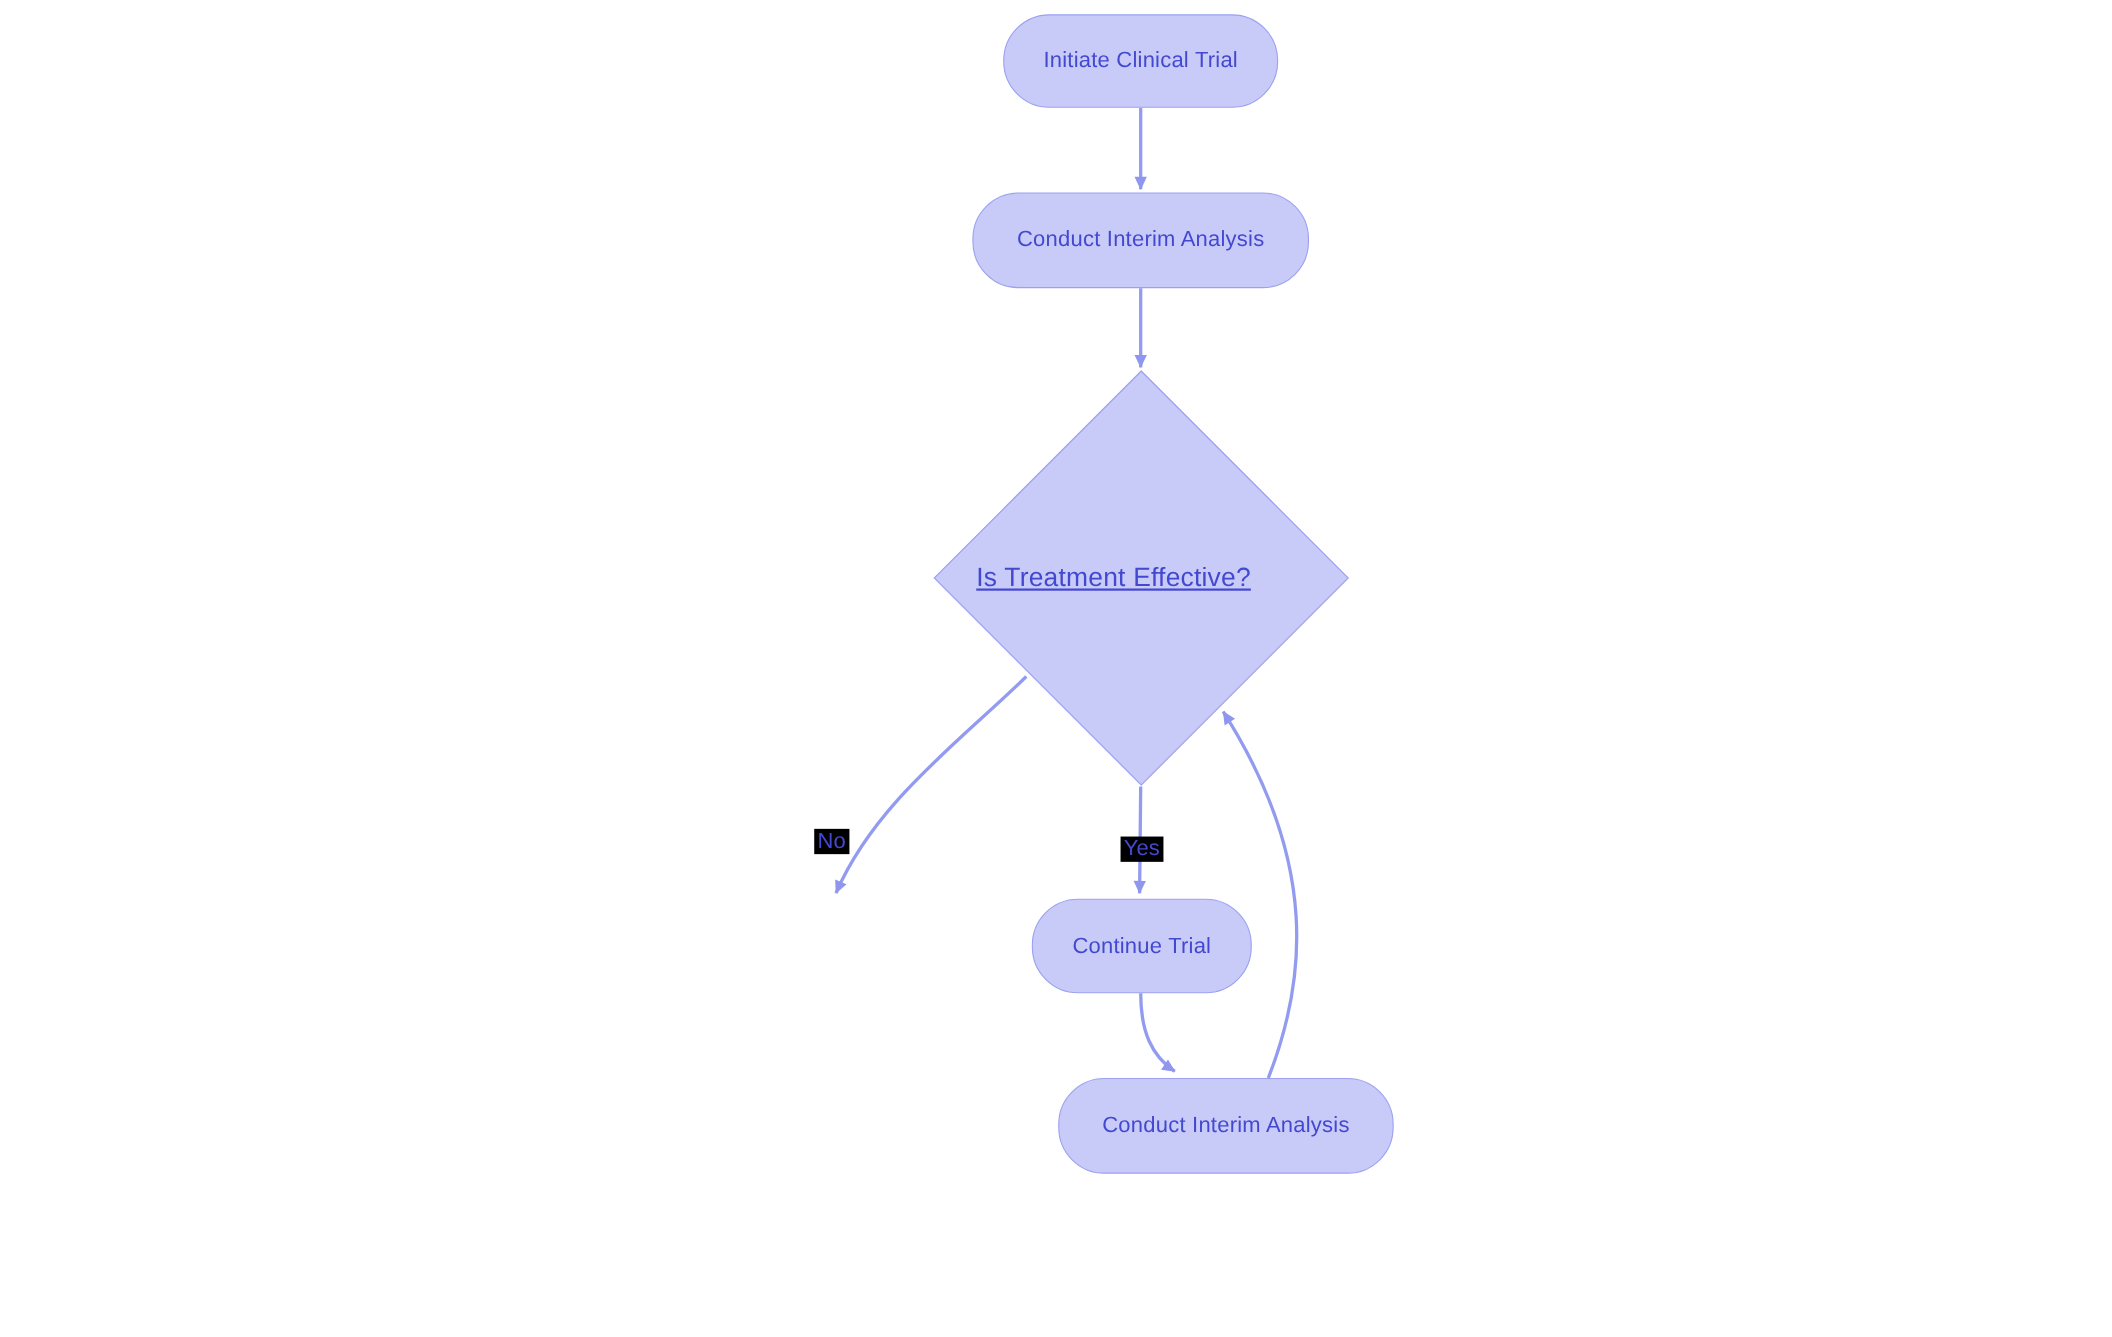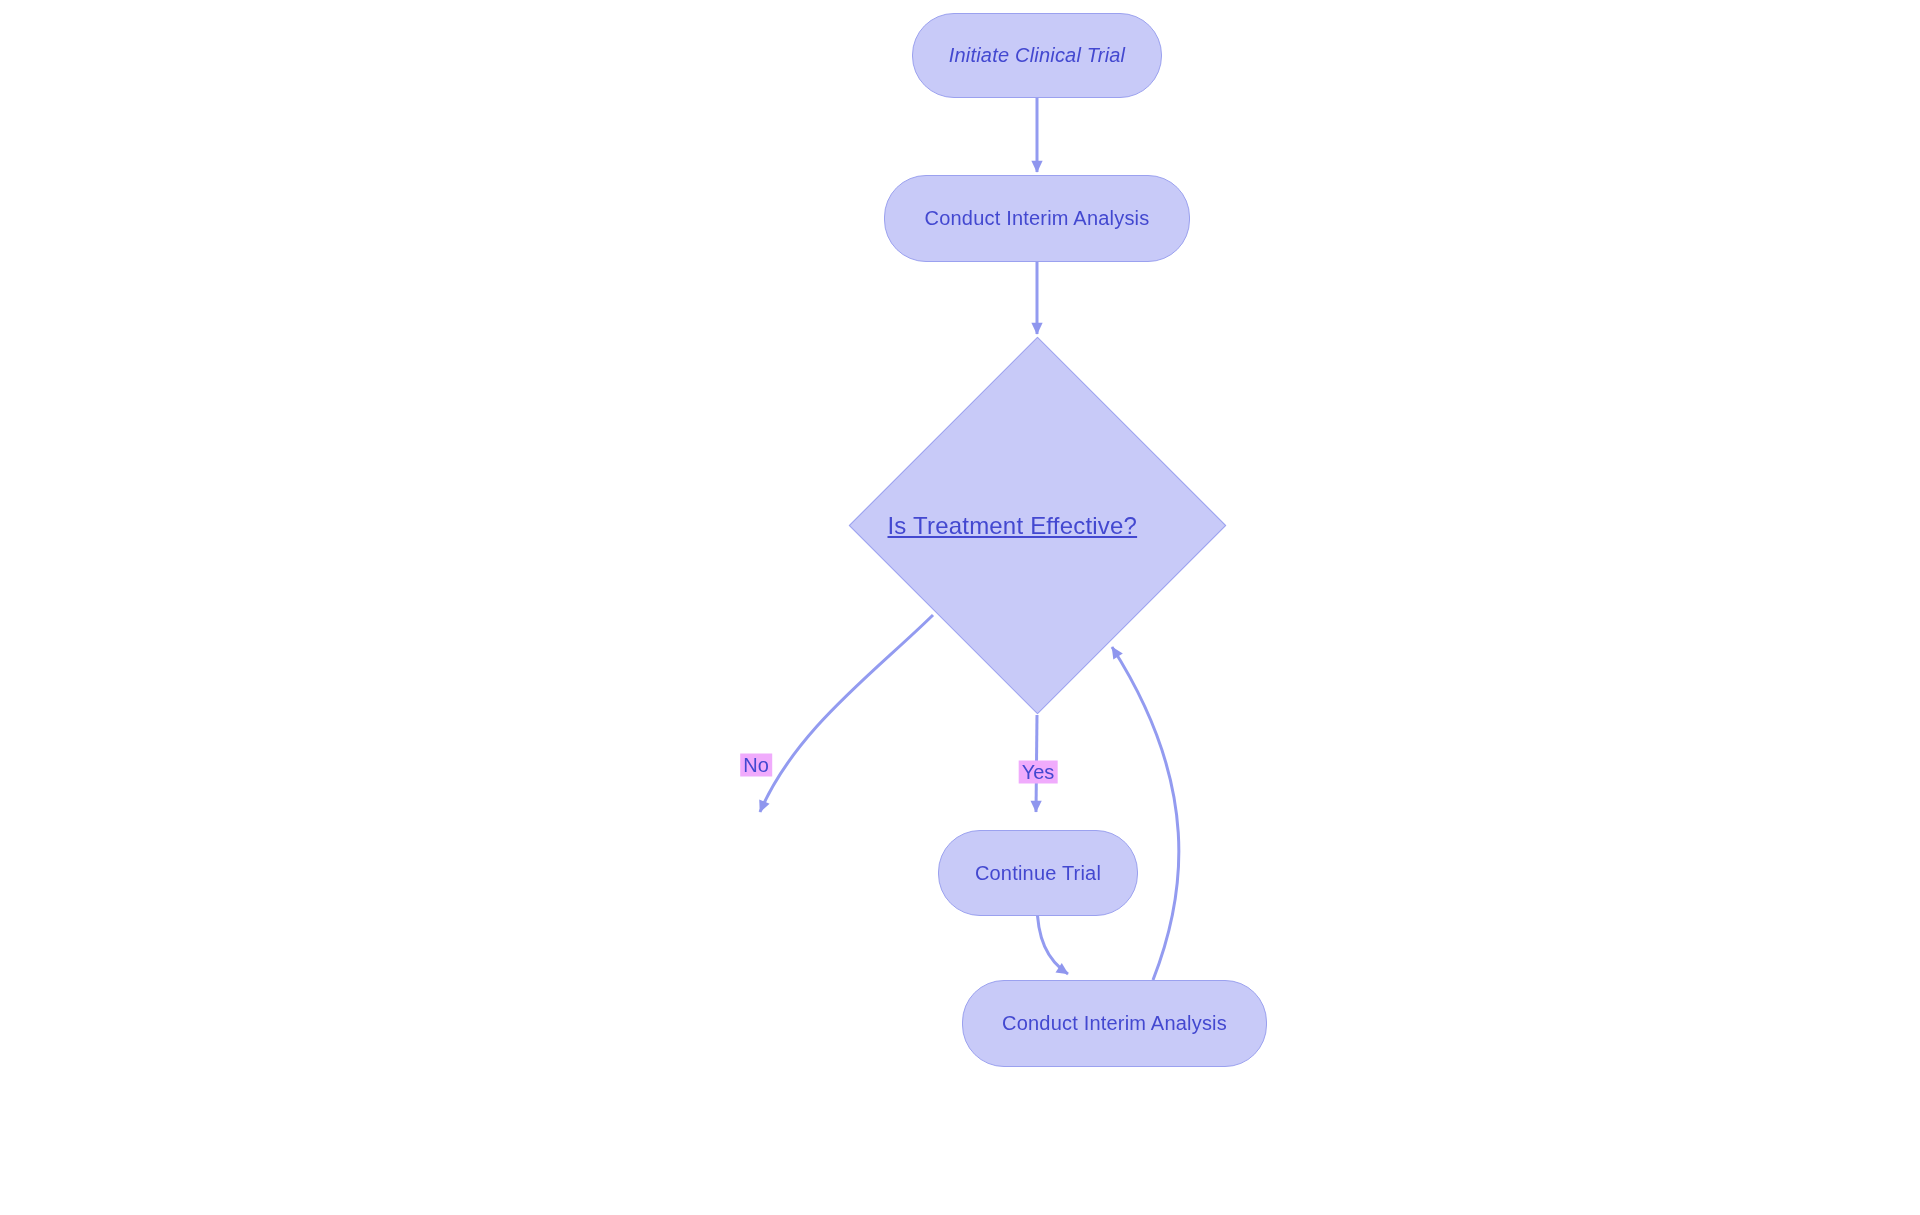--- a/index.html
+++ b/index.html
@@ -15,37 +15,37 @@
   .stage{
     position:relative;width:1920px;height:1215px;background:var(--bg);overflow:hidden;
   }
   svg.edges{position:absolute;left:0;top:0;z-index:1;}
   .edge{stroke:var(--arrow);stroke-width:3;fill:none;}
   .node{
     position:absolute;z-index:2;display:flex;align-items:center;justify-content:center;
     background:var(--node-fill);border:1.6px solid var(--node-border);border-radius:42px;
     color:var(--node-text);font-size:20px;letter-spacing:.2px;text-align:center;
   }
-  .node-initiate{left:912px;top:13px;width:250px;height:85px;font-style:italic;}
+  .node-initiate{left:912px;top:13px;width:250px;height:85px;}
   .node-interim-1{left:884px;top:175px;width:306px;height:87px;}
   .node-terminate{left:653px;top:817px;width:207px;height:86px;}
-  .node-continue{left:938px;top:817px;width:200px;height:86px;margin-top:13px;}
+  .node-continue{left:938px;top:817px;width:200px;height:86px;}
   .node-interim-2{left:962px;top:980px;width:305px;height:87px;}
   .diamond-wrap{position:absolute;left:904px;top:392px;width:267px;height:267px;z-index:2;}
   .diamond-shape{
     position:absolute;inset:0;transform:rotate(45deg);
     background:var(--node-fill);border:1.6px solid var(--node-border);
   }
   .diamond-label{
     position:absolute;left:50%;top:50%;transform:translate(-50%,-50%);
     width:300px;text-align:left;color:var(--node-text);font-size:24px;letter-spacing:.2px;text-decoration:underline;
   }
   .edge-label{
     position:absolute;z-index:3;transform:translate(-50%,-50%);
-    background:#f0abfc;padding:0 3px;color:var(--node-text);font-size:20px;
+    background:#000000;padding:0 3px;color:var(--node-text);font-size:20px;
   }
   .edge-label-no{left:756px;top:765px;}
   .edge-label-yes{left:1038px;top:772px;}
   .logo{position:absolute;left:1655px;top:1120px;z-index:2;color:var(--logo-orange);}
   .logo-word{
     font-size:44px;font-weight:800;letter-spacing:-1.5px;line-height:1.05;white-space:nowrap;
   }
   .logo-reg{font-size:15px;font-weight:800;position:relative;top:-20px;letter-spacing:0;}
   .logo-tagline{
     margin-top:3px;font-size:7.6px;font-weight:700;letter-spacing:.32px;white-space:nowrap;

